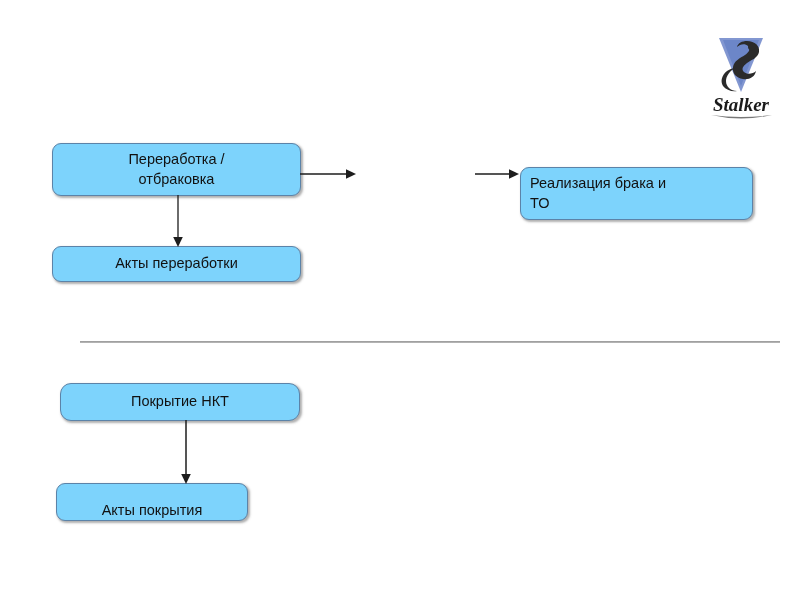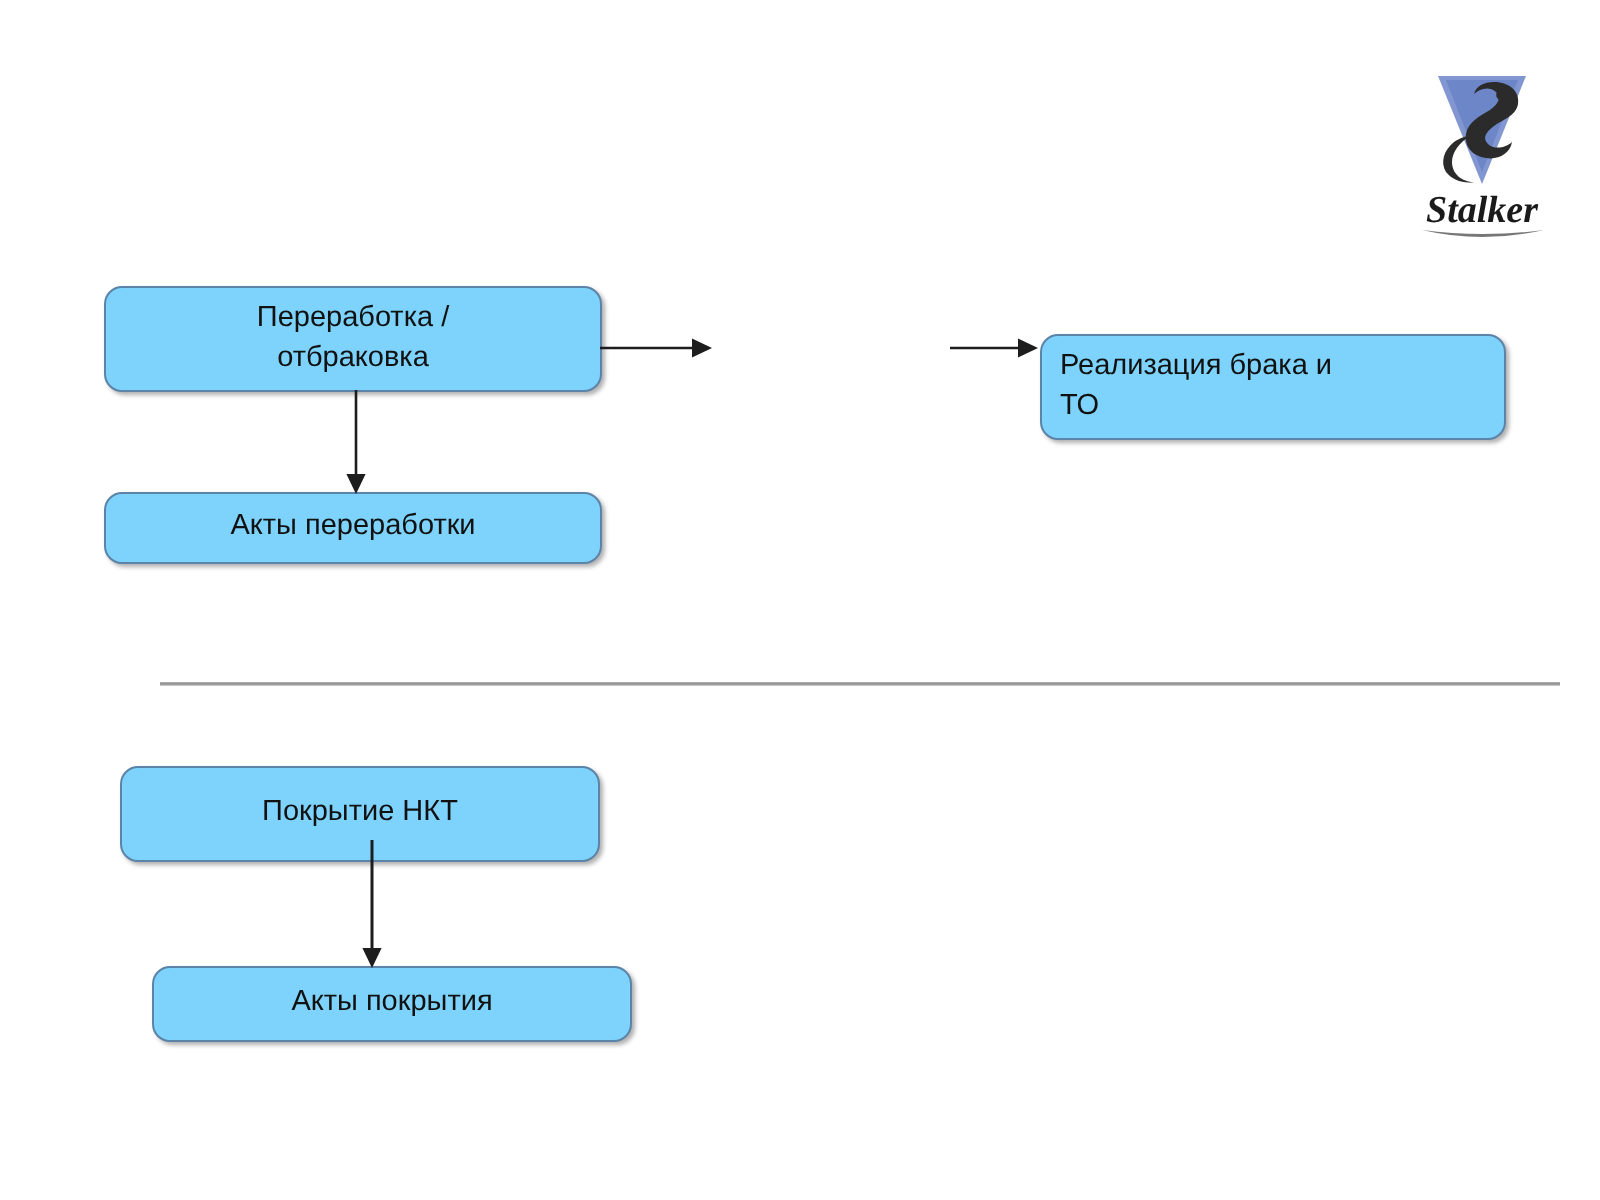--- a/index.html
+++ b/index.html
@@ -98,22 +98,22 @@
     white-space: pre-line;
   }
   .node.center .node-label { text-align: center; }
   .node.left { justify-content: flex-start; }
   .node.left .node-label { text-align: left; padding-left: 9px; }
 
   #node-pererabotka { left: 52px;  top: 143px; width: 249px; height: 53px; }
   #node-spisanie    { left: 356px; top: 152px; width: 119px; height: 44px; }
   #node-realizaciya { left: 520px; top: 143px; width: 233px; height: 53px; margin-top: 24px; }
   #node-akty-per    { left: 52px;  top: 246px; width: 249px; height: 36px; }
-  #node-pokrytie    { left: 60px;  top: 383px; width: 240px; height: 48px; }
-  #node-akty-pok    { left: 76px;  top: 483px; width: 240px; height: 38px; }
+  #node-pokrytie    { left: 60px;  top: 383px; width: 240px; height: 38px; border-radius: 11px; }
+  #node-akty-pok    { left: 56px;  top: 483px; width: 192px; height: 38px; align-items: flex-end; }
 
   
   .conn { position: absolute; }
   .conn svg { display: block; overflow: visible; }
 </style>
 </head>
 <body>
 
 <div id="slide">
 

